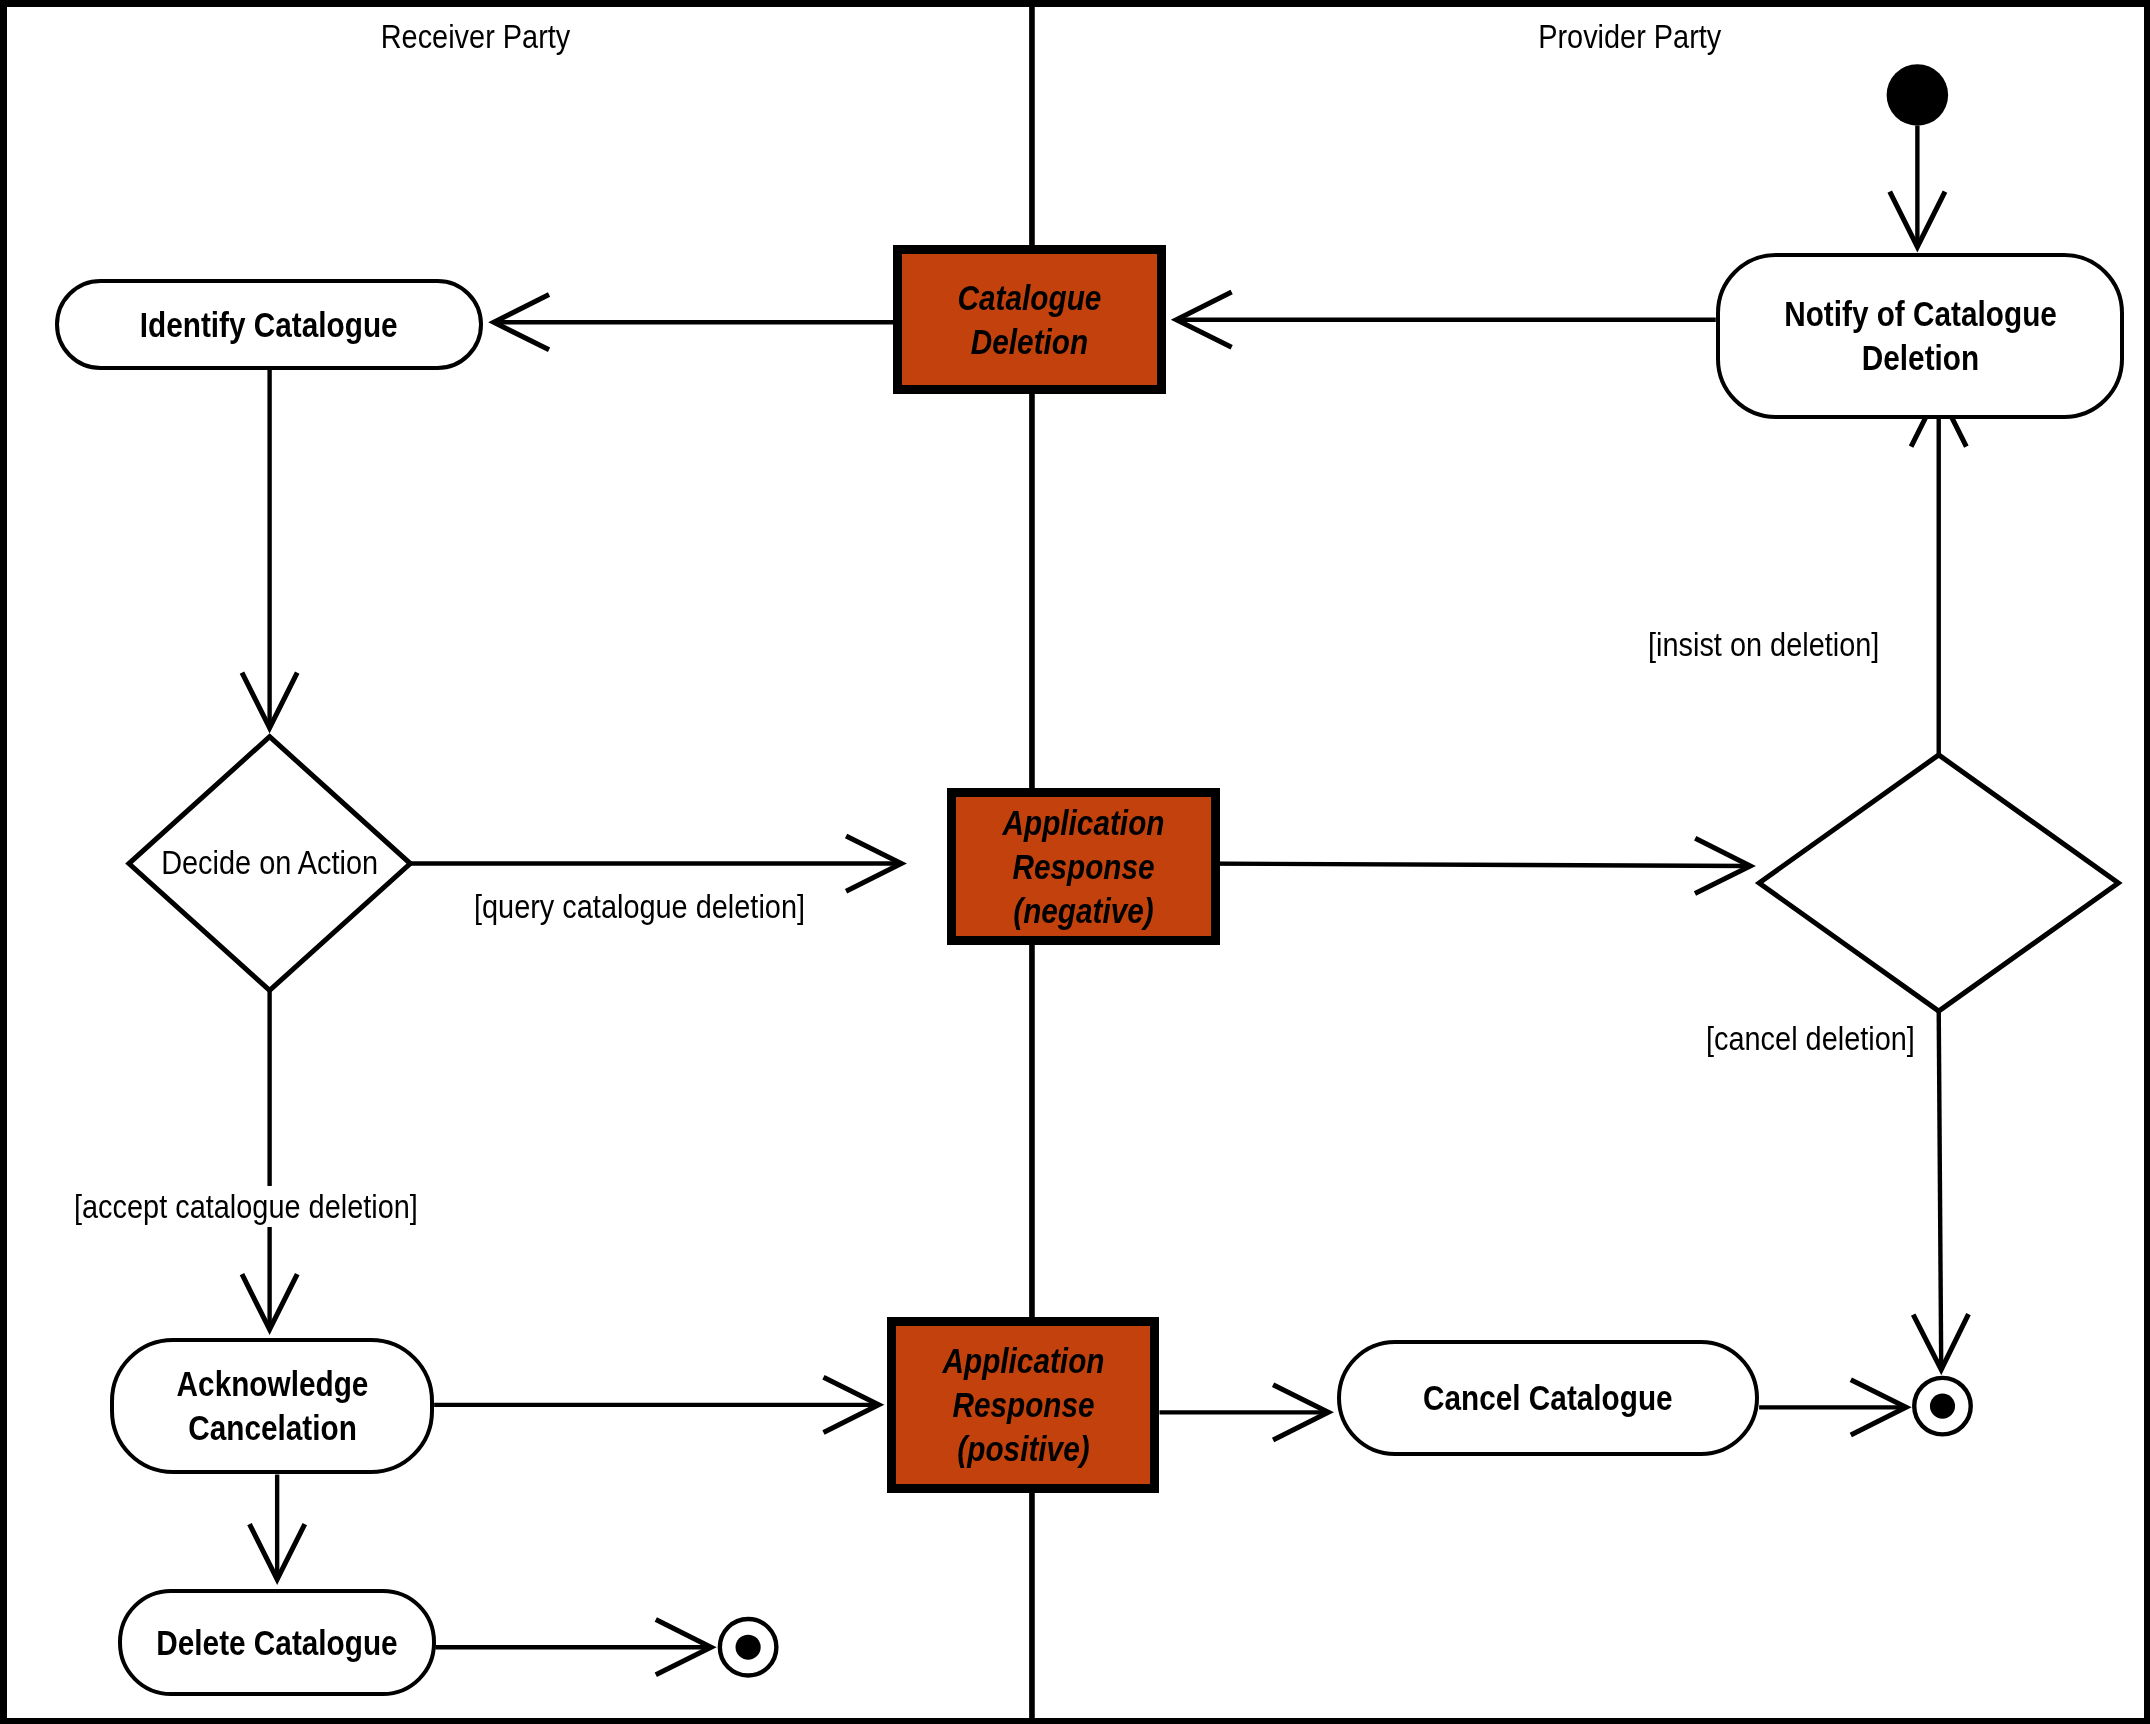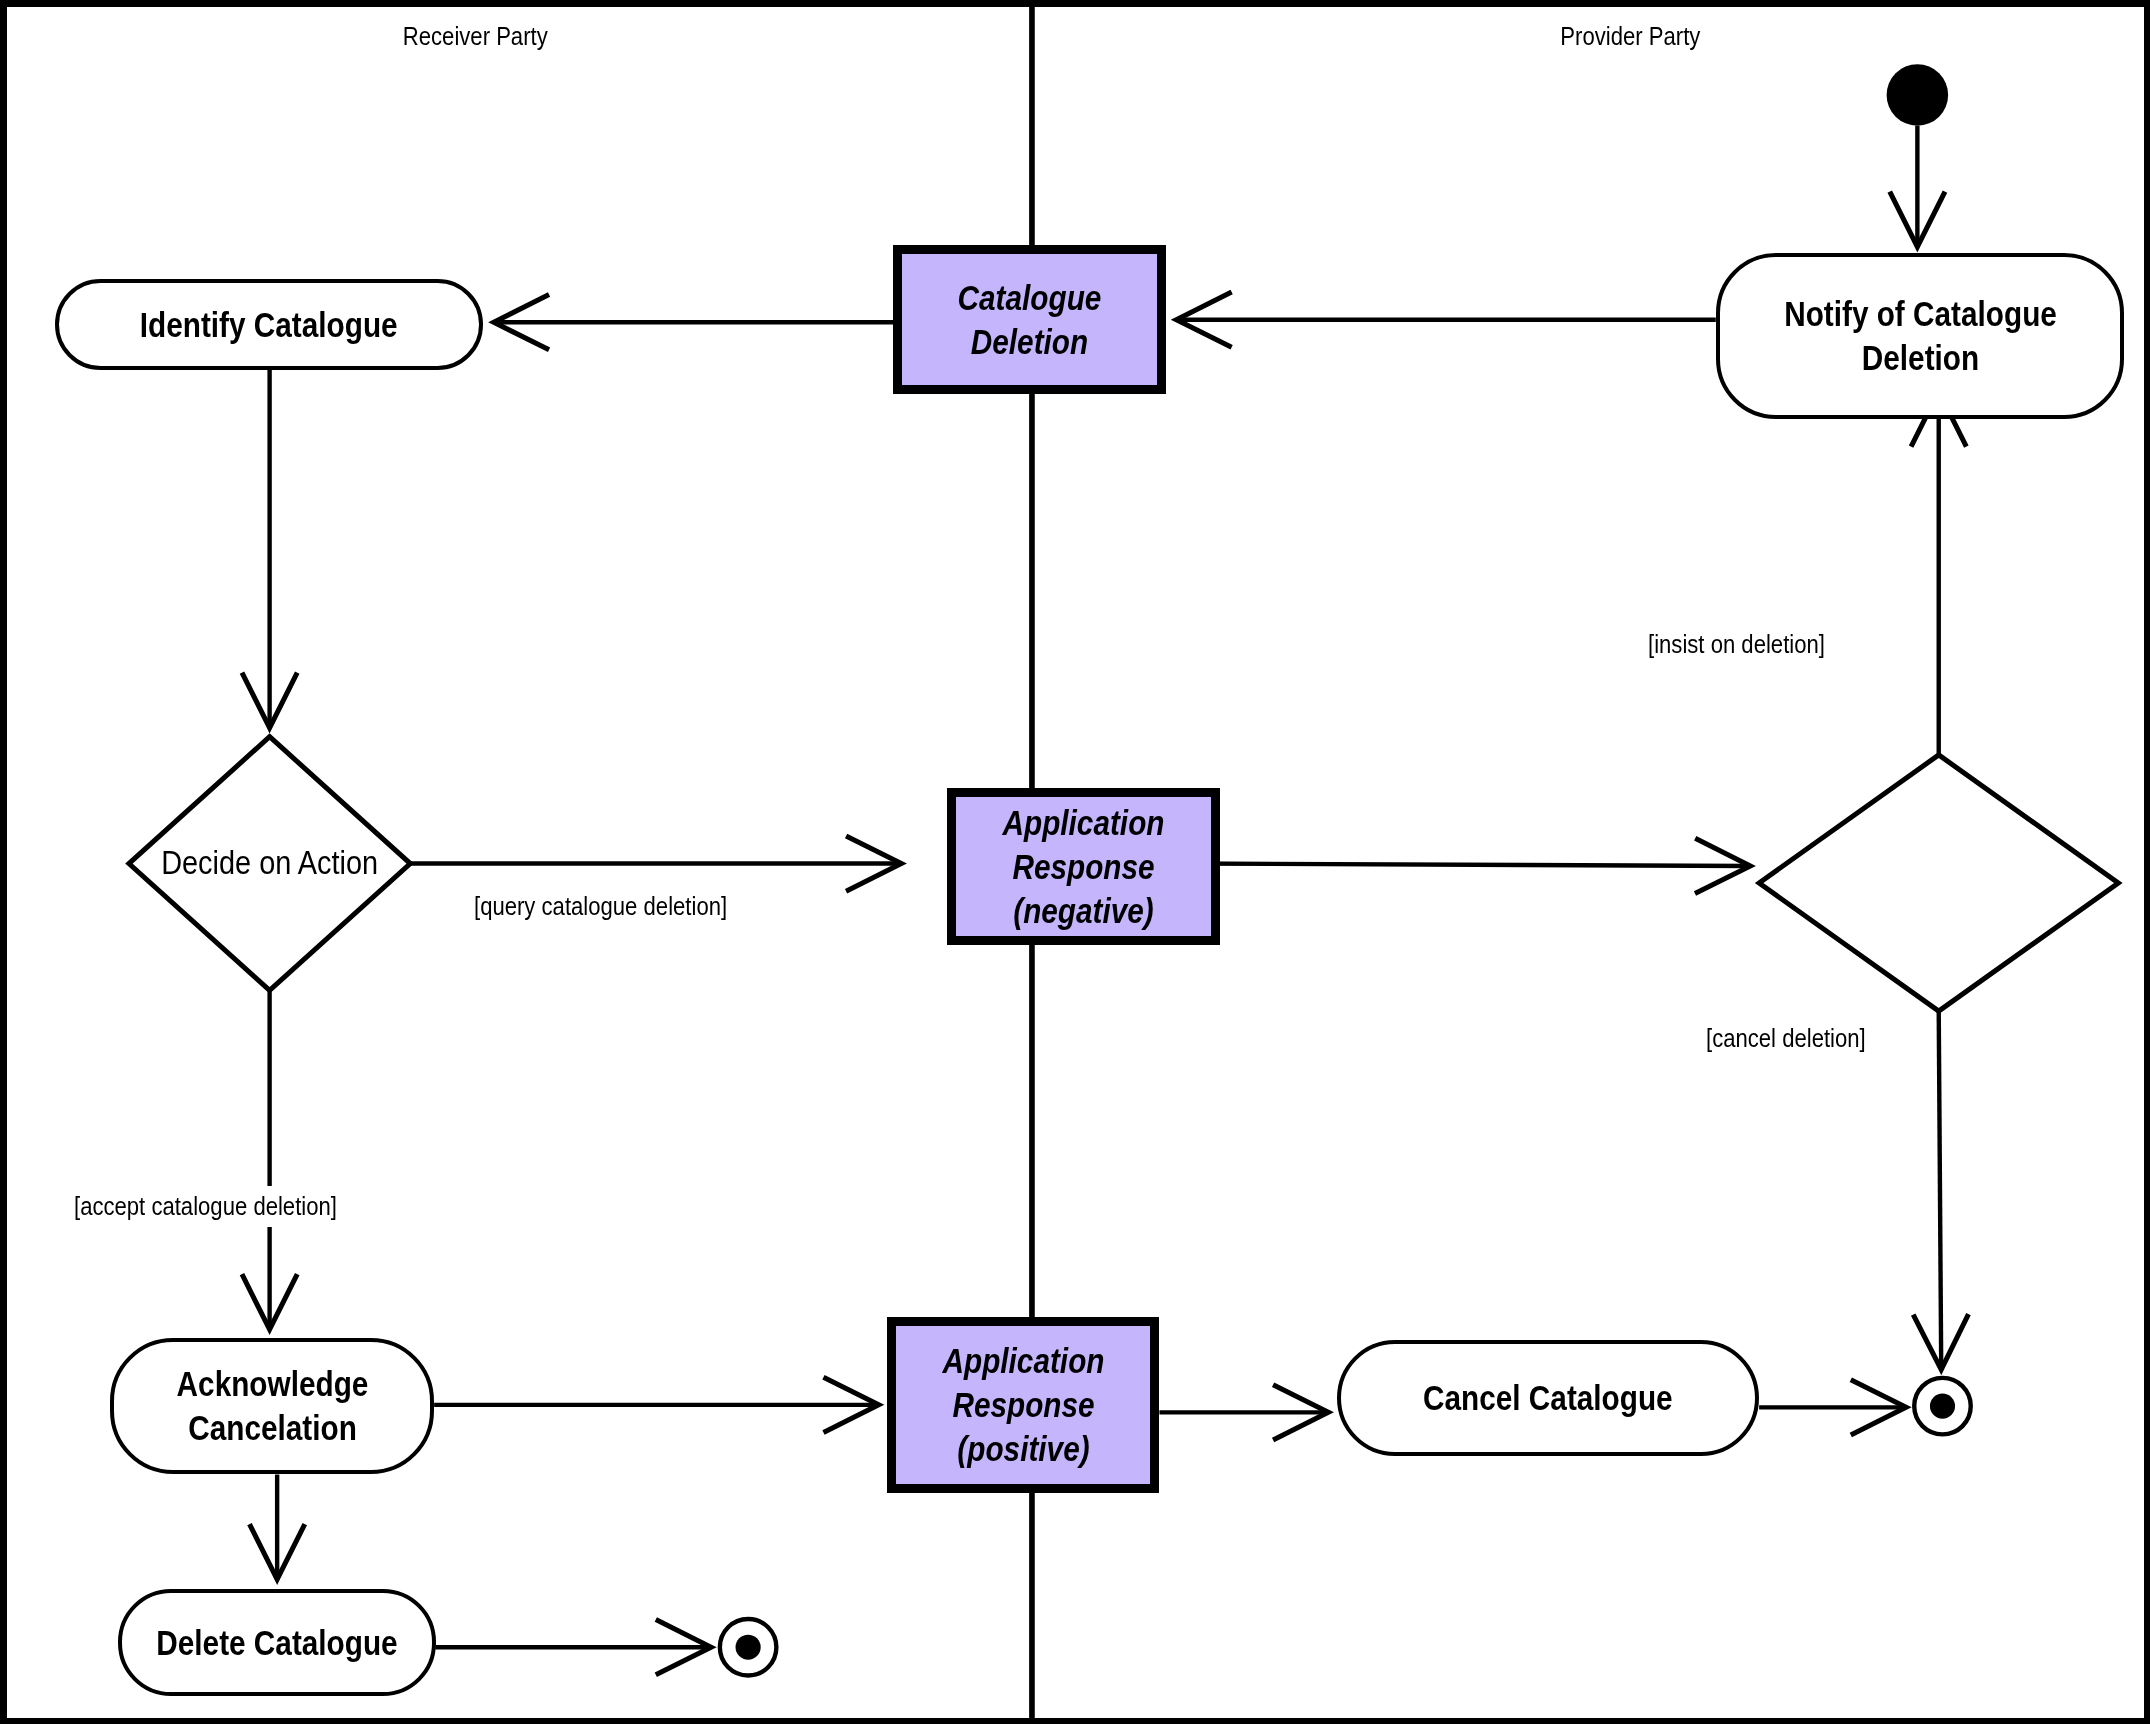--- a/index.html
+++ b/index.html
@@ -17,28 +17,28 @@
   .activity{
     position:absolute;box-sizing:border-box;
     background:#fff;border:4.4px solid #000;
     display:flex;align-items:center;justify-content:center;
     text-align:center;font-weight:bold;font-size:35px;line-height:44px;color:#000;
   }
   .activity .txt{display:inline-block;transform:scaleX(.85);transform-origin:center;}
   
   .signal{
     position:absolute;box-sizing:border-box;
-    background:#c4b5fd;border:9.4px solid #000;
+    background:#c2410c;border:9.4px solid #000;
     display:flex;align-items:center;justify-content:center;
     text-align:center;font-weight:bold;font-style:italic;font-size:35px;line-height:44px;color:#000;
   }
   .signal .txt{display:inline-block;transform:scaleX(.85);transform-origin:center;}
   
   .plain{
-    position:absolute;color:#000;font-size:26px;line-height:41px;white-space:nowrap;
+    position:absolute;color:#000;font-size:34px;line-height:41px;white-space:nowrap;
   }
   .plain .txt{display:inline-block;transform:scaleX(.85);transform-origin:left center;}
   .centered{text-align:center;white-space:normal;}
   .centered .txt{transform-origin:center;}
   .diamond-label{
     position:absolute;color:#000;font-size:34px;line-height:43px;
   }
   .diamond-label .txt{display:inline-block;transform:scaleX(.85);transform-origin:left center;}
   .guard-bg{background:#fff;padding:0 3.8px;}
 </style>

